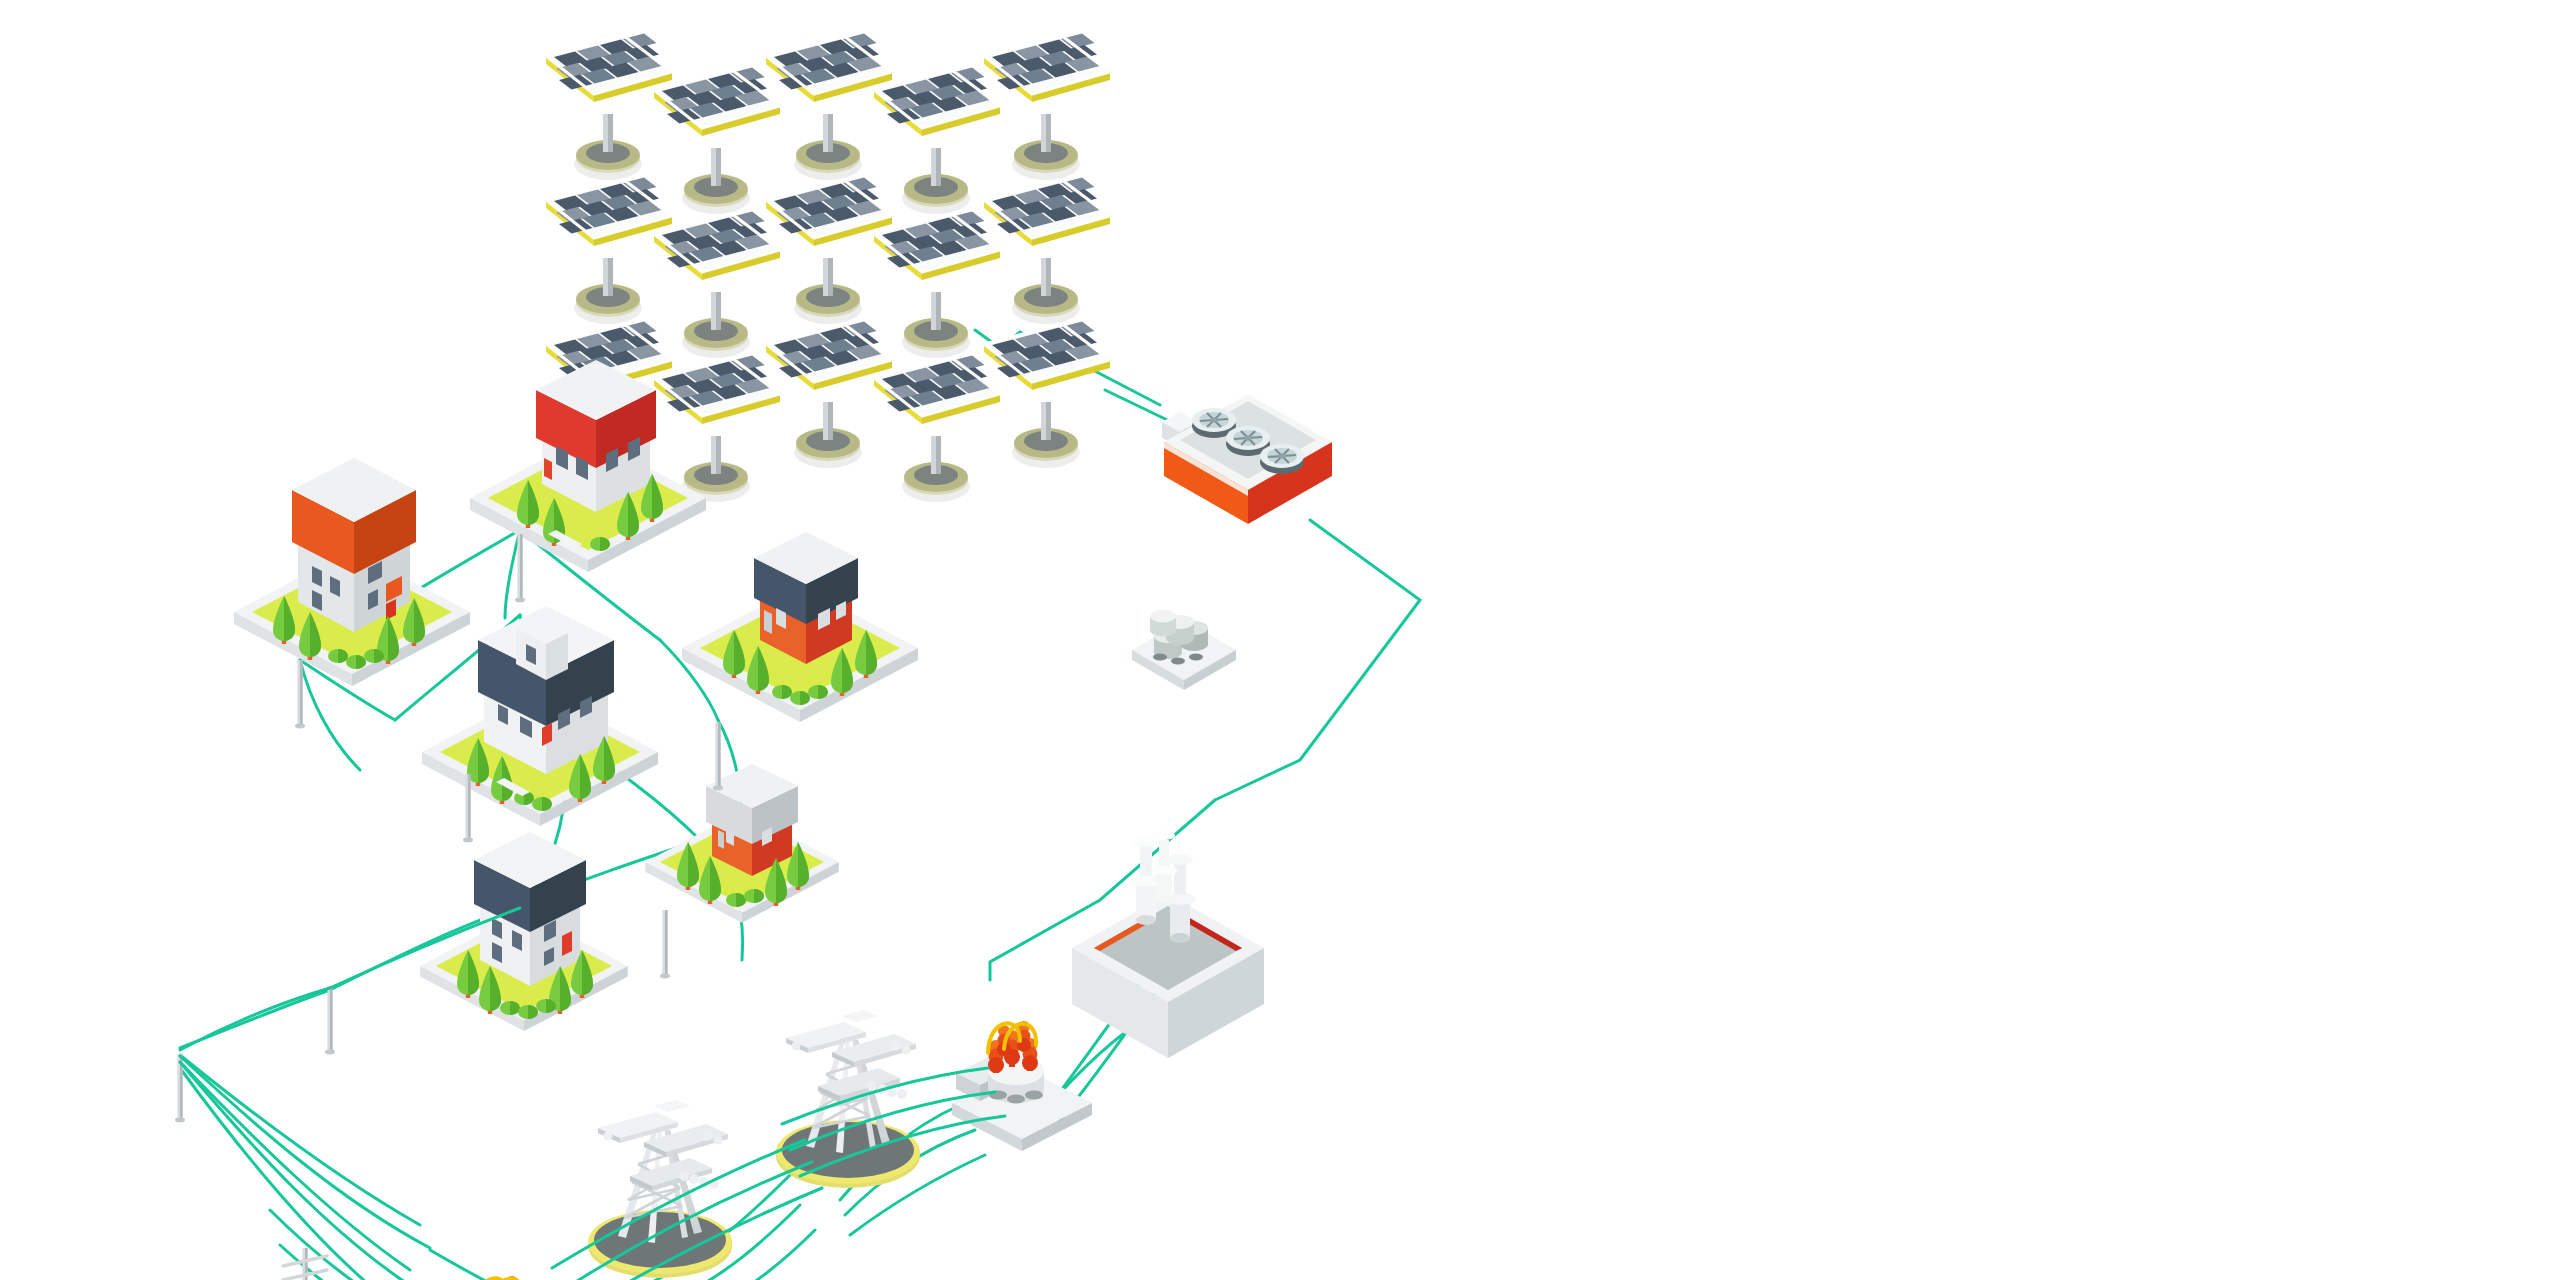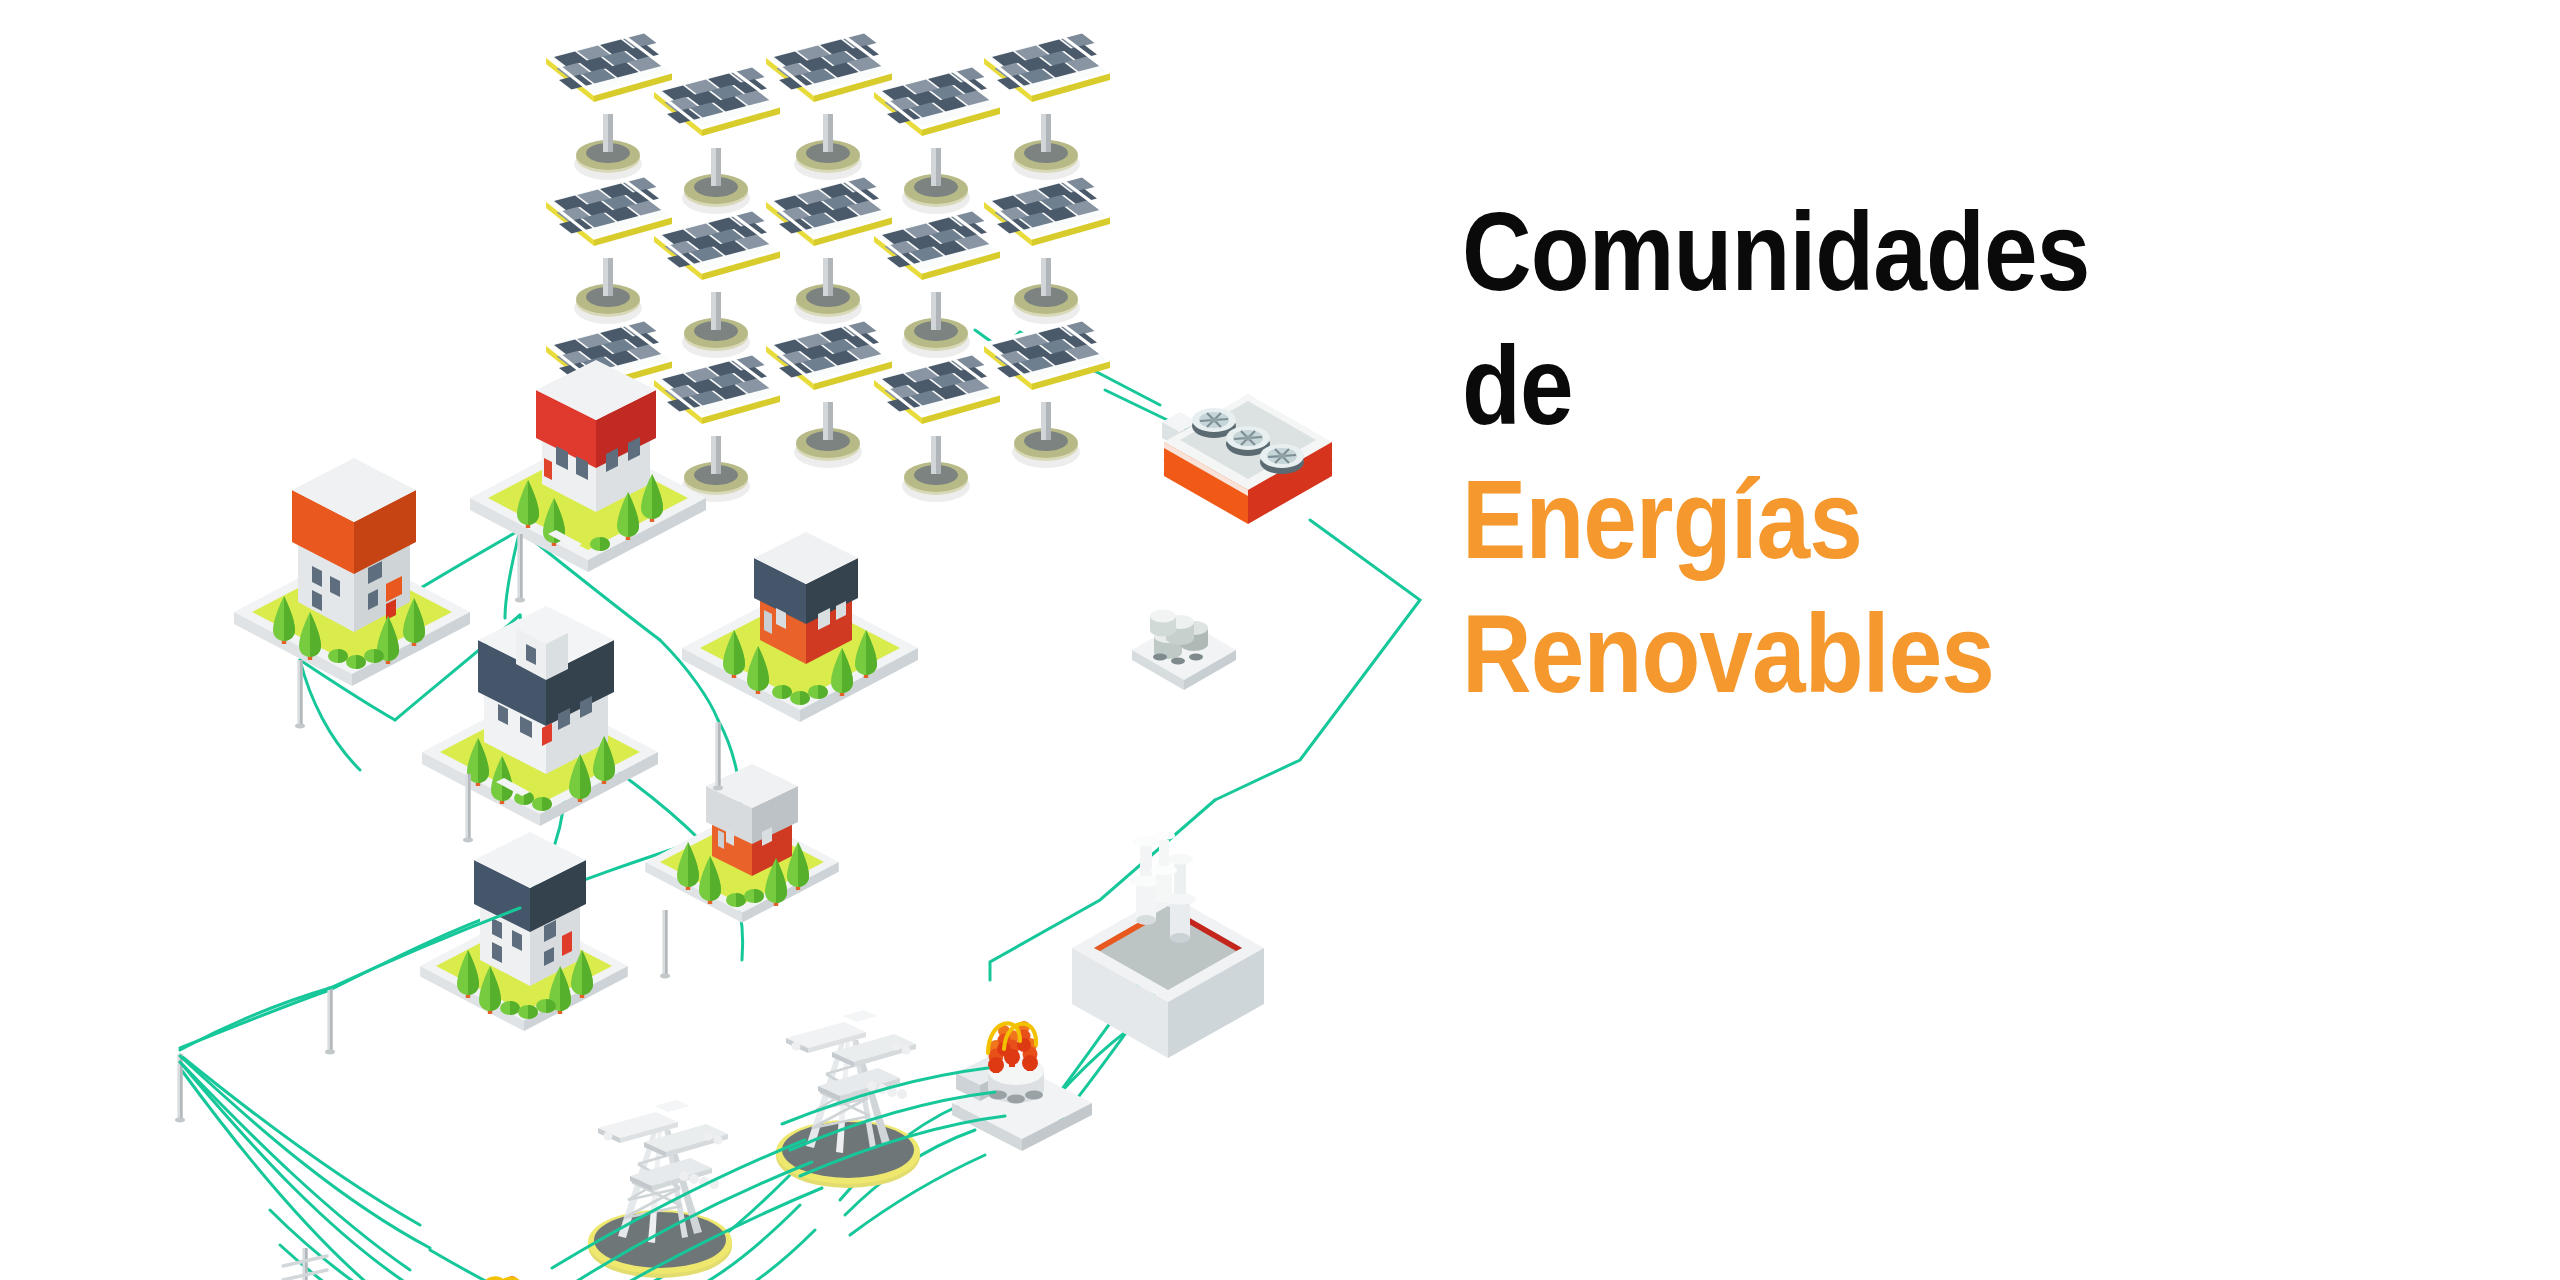--- a/index.html
+++ b/index.html
@@ -749,20 +749,14 @@
         <path d="M560,1292 C640,1240 730,1195 812,1162"></path>
         <path d="M570,1316 C650,1268 740,1222 822,1188"></path>
         <path d="M552,1268 C635,1218 725,1172 805,1140"></path>
         <path d="M790,1150 C860,1120 930,1100 995,1092"></path>
         <path d="M800,1176 C870,1146 940,1124 1005,1116"></path>
         <path d="M782,1124 C852,1096 922,1076 988,1068"></path>
       </g>
     </svg>
   </div>
 
-  <div id="headline">
-    <span class="hl-line hl-dark" style="color: rgb(10, 10, 10);">Comunidades</span>
-    <span class="hl-line hl-dark" style="color: rgb(10, 10, 10);">de</span>
-    <span class="hl-line hl-accent" style="color: rgb(245, 152, 46);">Energías</span>
-    <span class="hl-line hl-accent" style="color: rgb(245, 152, 46);">Renovables</span>
-  </div>
 
 </div>
 
 </body></html>

